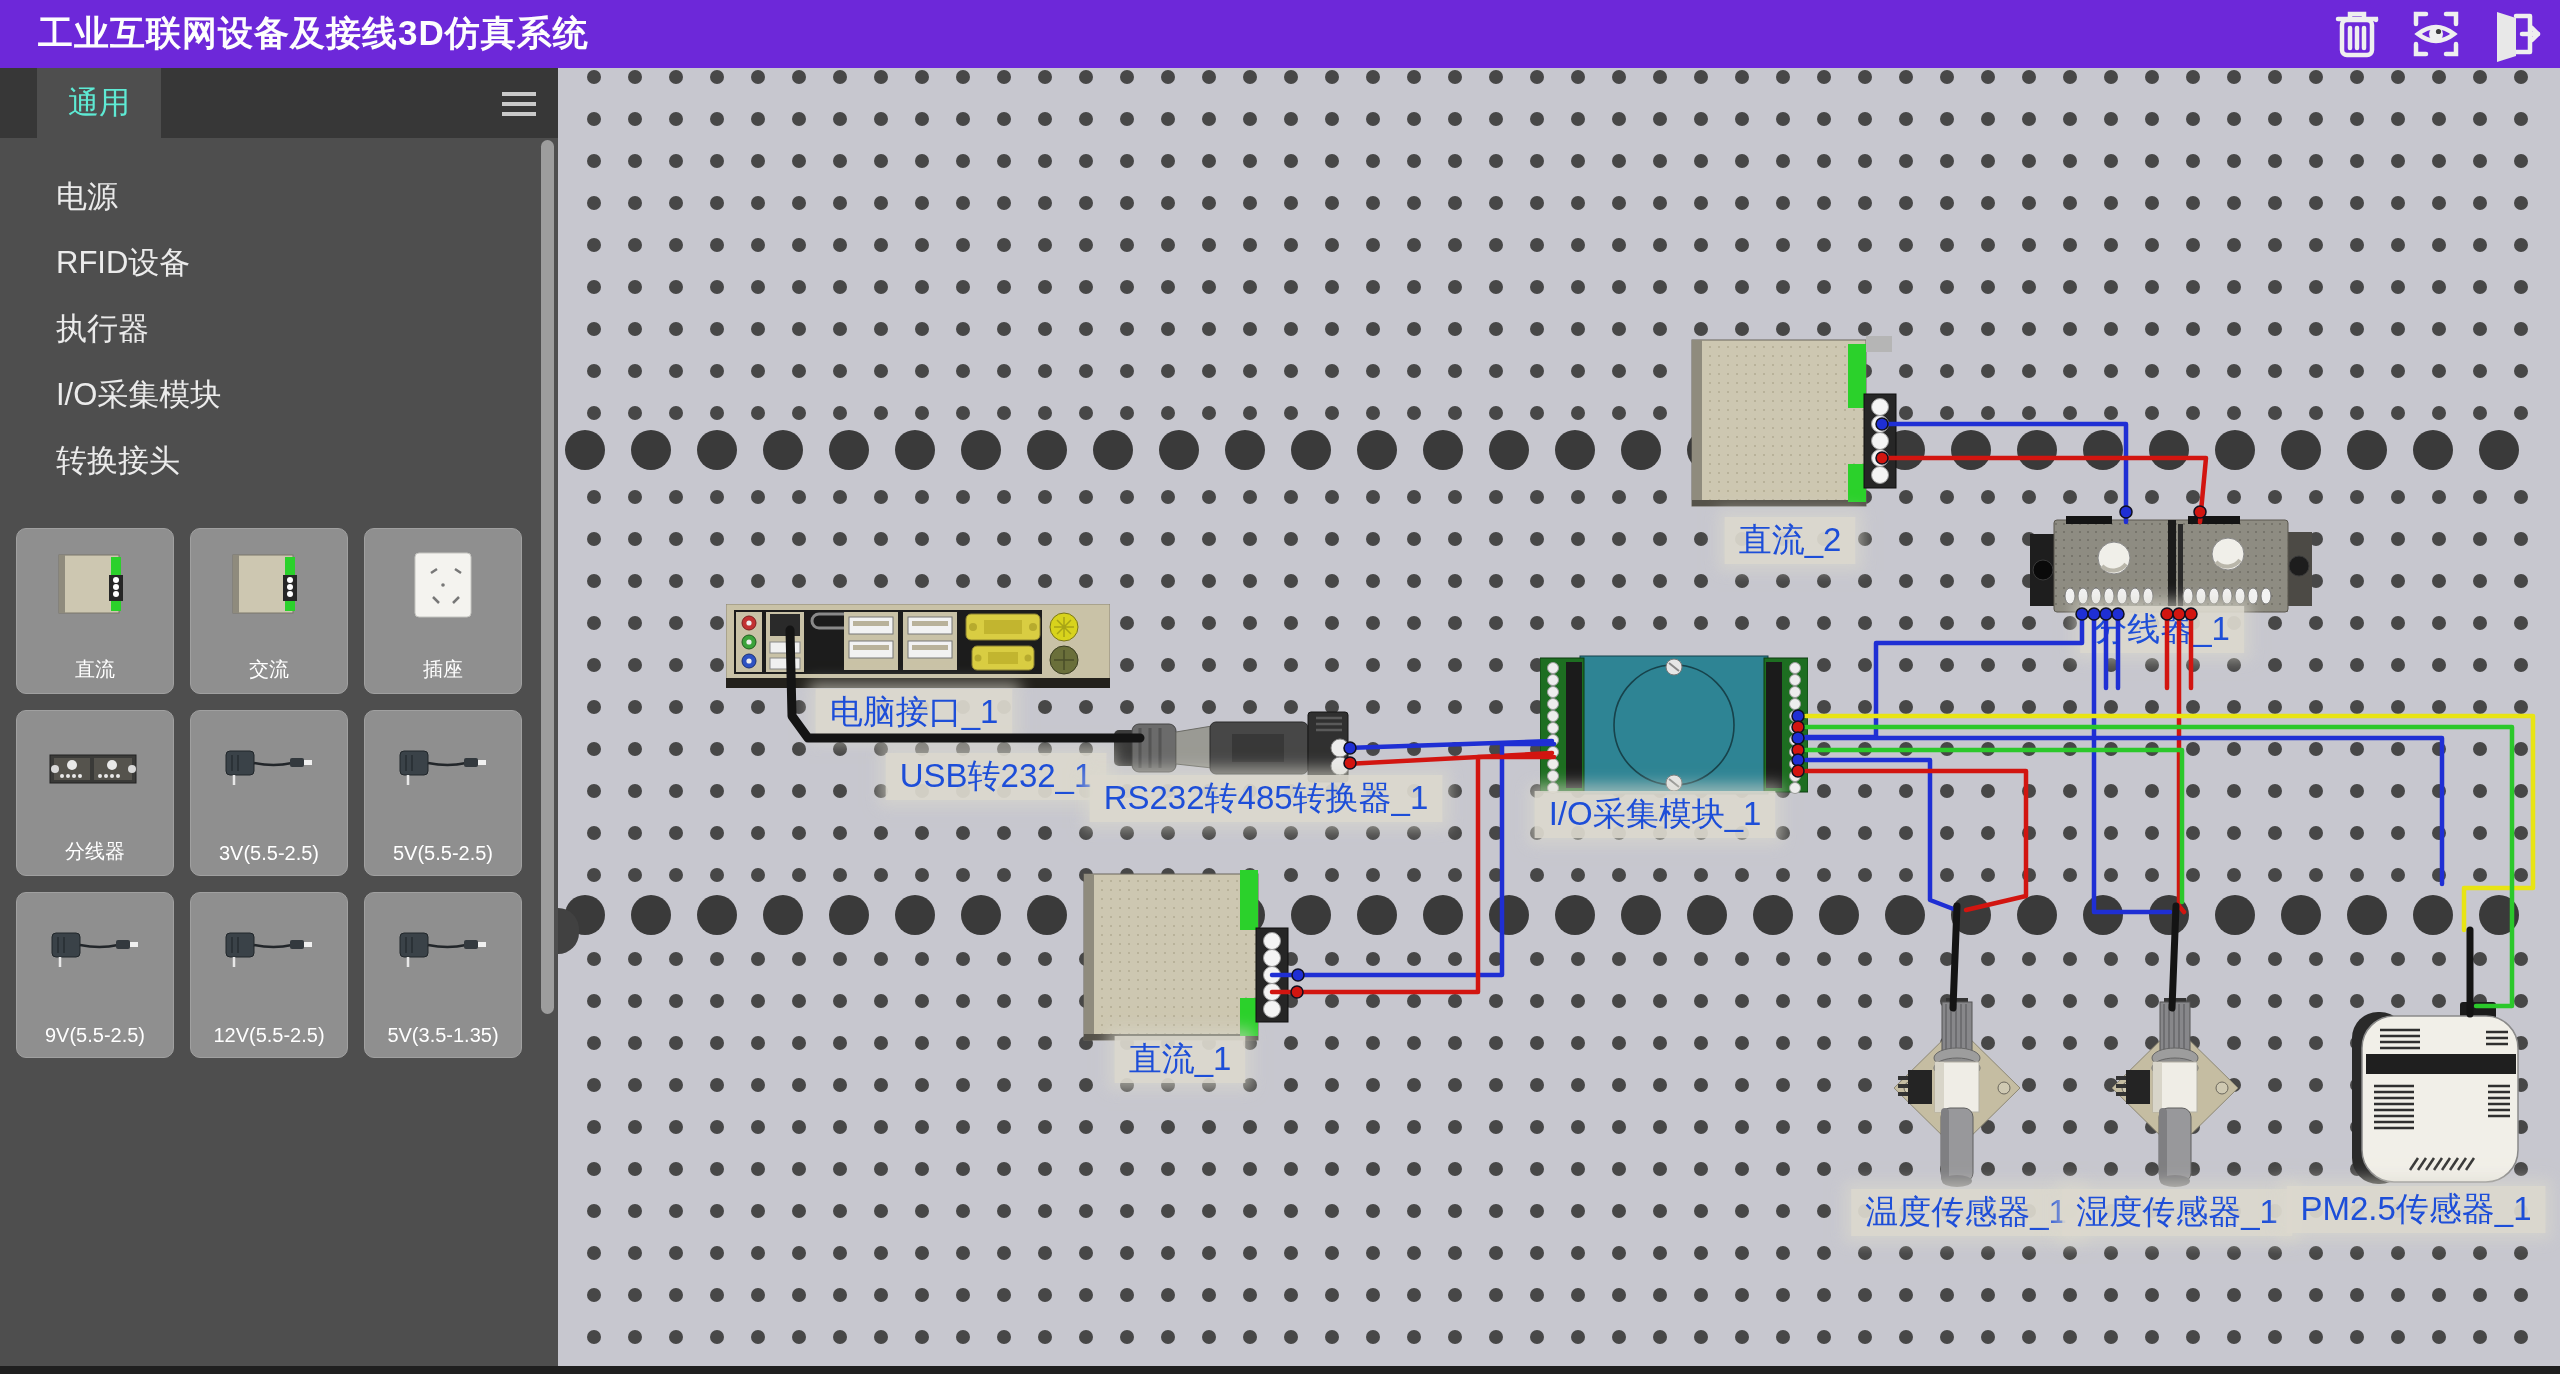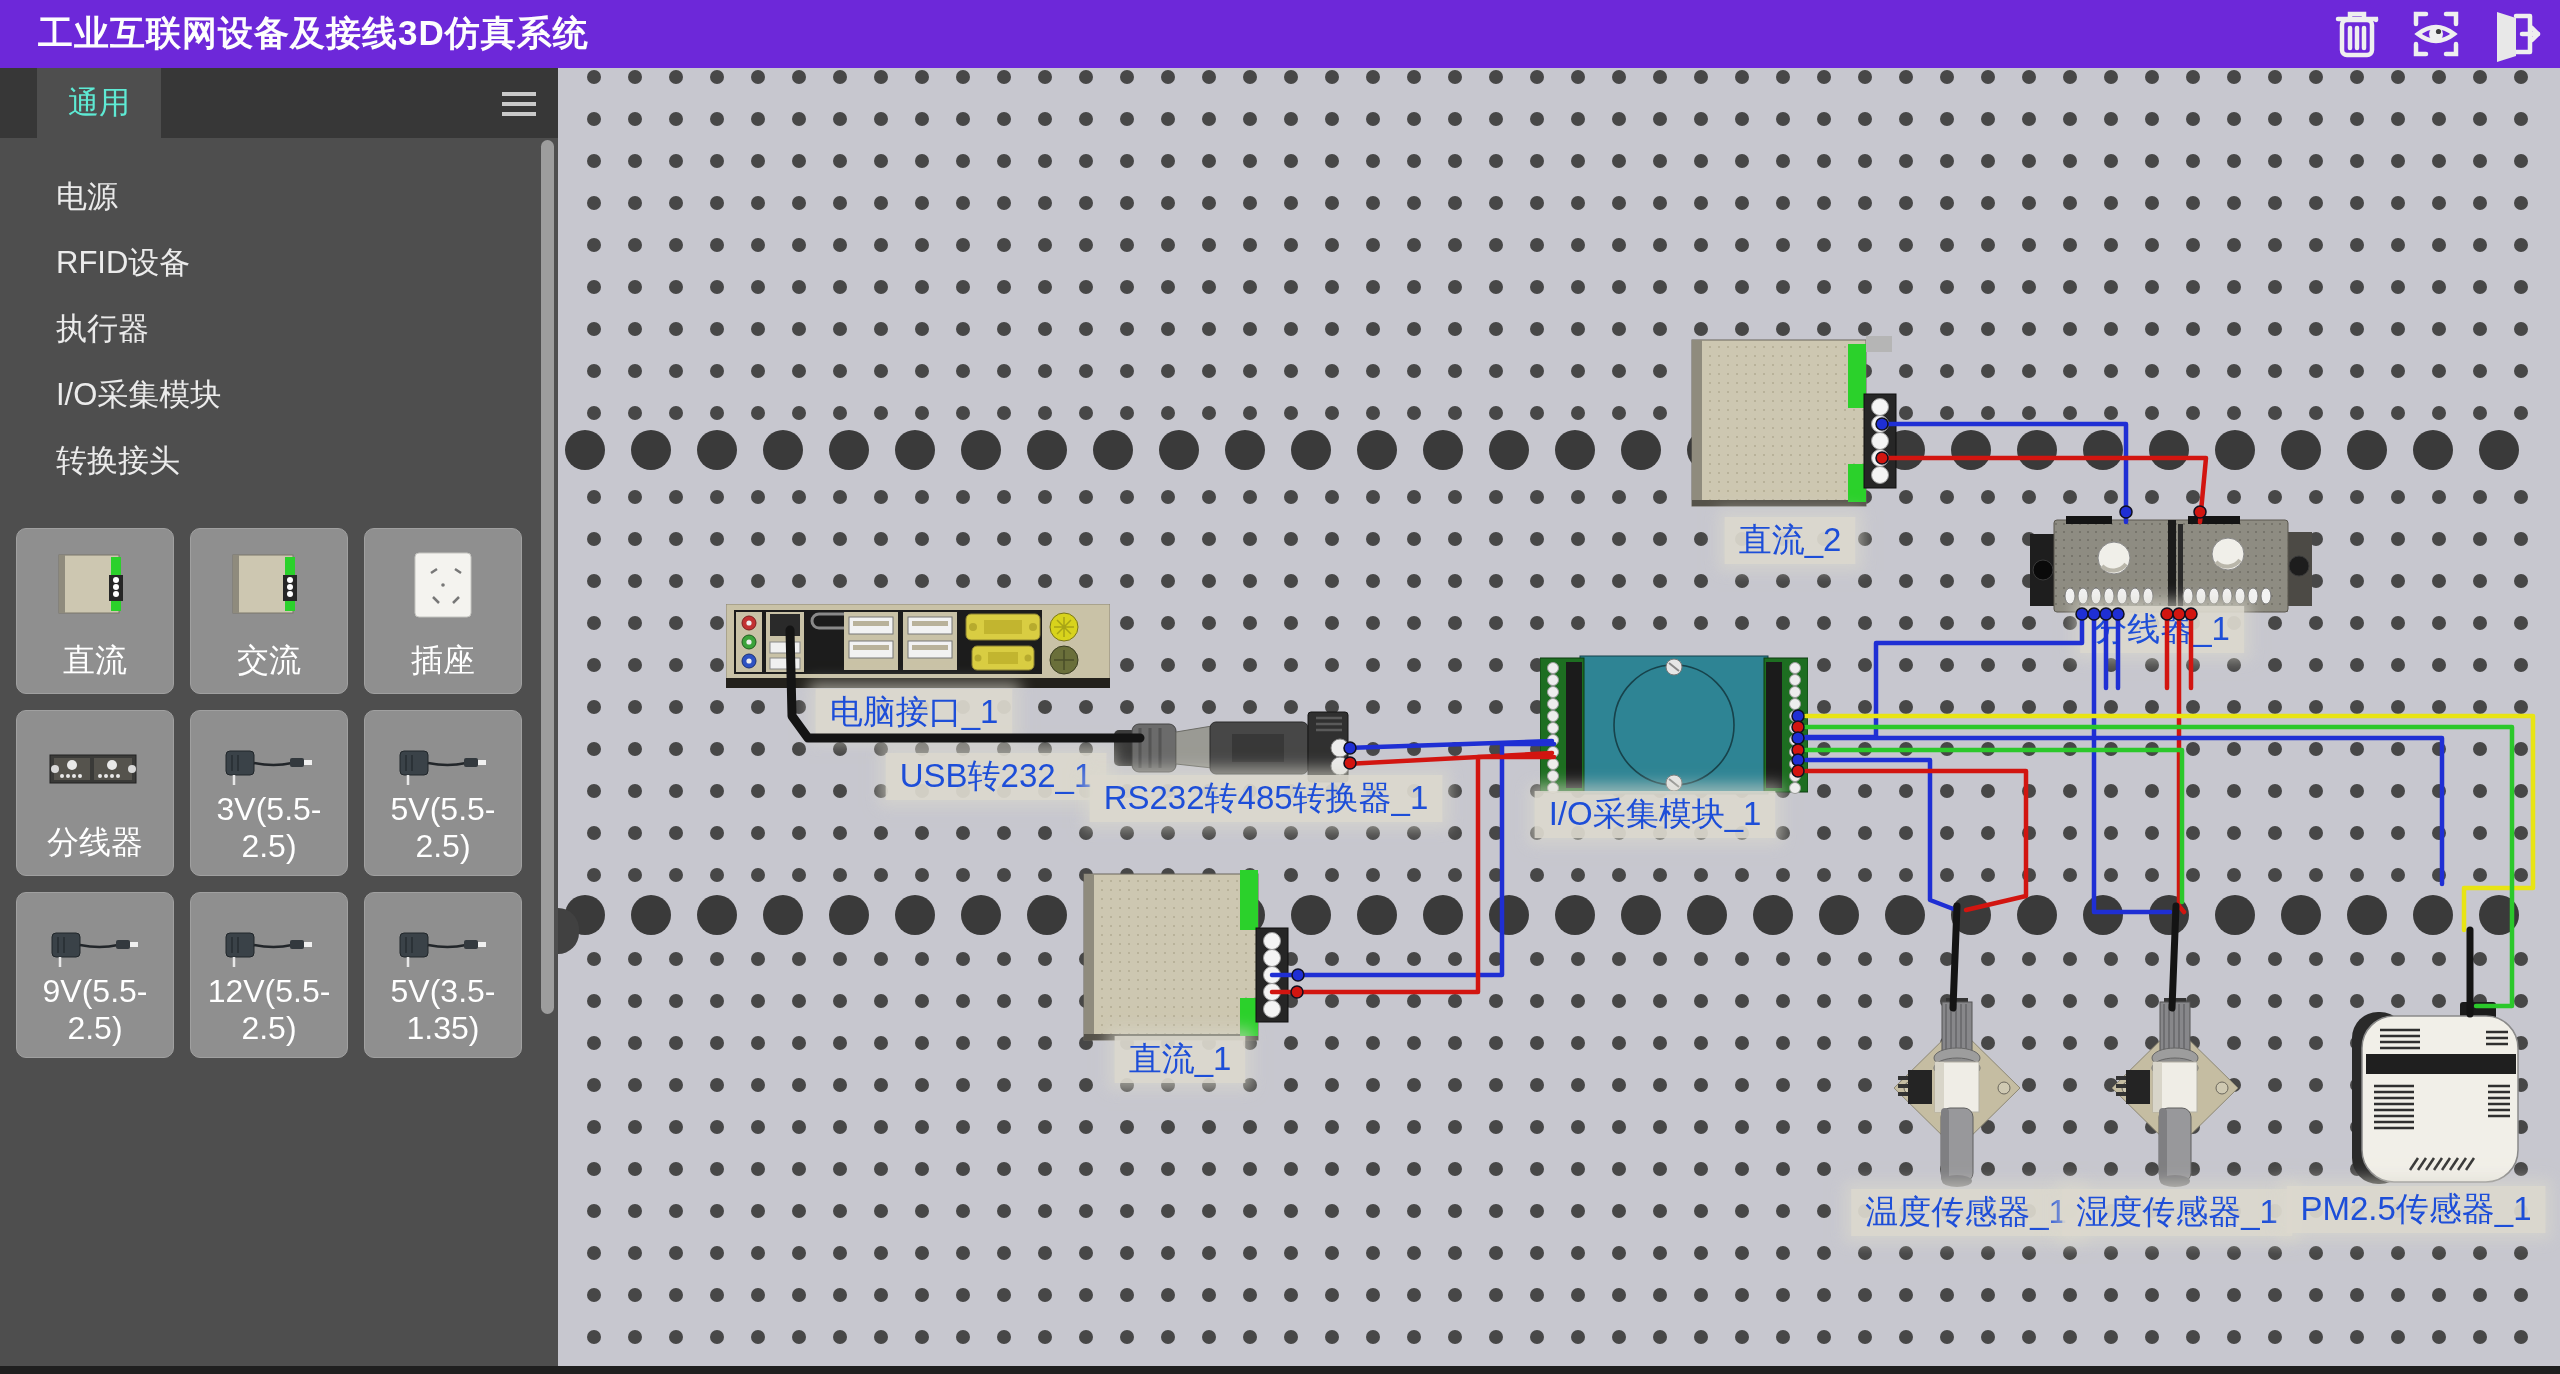--- a/index.html
+++ b/index.html
@@ -17,21 +17,21 @@
   .tab-active{position:absolute;left:14px;top:0;width:124px;height:70px;background:#4e4e4e;
               color:#5eead4;font-size:31px;display:flex;align-items:center;justify-content:center;margin-left:23px;}
   .hamburger{position:absolute;right:22px;top:18px;width:34px;height:34px;cursor:pointer;}
   .hamburger i{display:block;width:34px;height:4px;background:#c9c9c9;margin:6px 0;}
   .menu{position:absolute;left:0;top:80px;width:540px;list-style:none;margin:16px;padding:0;}
   .menu li{height:66px;line-height:66px;padding-left:40px;font-size:31px;color:#ebebeb;cursor:pointer;}
   .palette{position:absolute;left:16px;top:460px;display:grid;
            grid-template-columns:repeat(3,158px);grid-auto-rows:166px;gap:16px;}
   .card{background:#8f8f8f;border:1px solid #a0a0a0;border-radius:10px;position:relative;cursor:pointer;}
   .card svg{display:block;margin:16px auto 0;}
-  .clabel{position:absolute;bottom:10px;left:0;width:100%;text-align:center;font-size:32px;color:#fff;}
+  .clabel{position:absolute;bottom:10px;left:0;width:100%;text-align:center;font-size:20px;color:#fff;}
   .scroll-thumb{position:absolute;right:4px;top:72px;width:13px;height:874px;background:#a6a6a6;
                 border-radius:7px;opacity:.9;cursor:pointer;}
   .handle{position:absolute;left:558px;top:908px;width:21px;height:46px;background:#414141;
           border-radius:0 23px 23px 0;z-index:9;cursor:pointer;}
   
   .canvas{position:absolute;left:558px;top:68px;width:2002px;height:1306px;background:#c7c7cf;overflow:hidden;}
   .dev{position:absolute;z-index:2;}
   .tag{position:absolute;z-index:3;transform:translateX(-50%);background:rgba(219,216,205,.93);
        color:#1d4ed8;font-size:33px;padding:1px 14px;white-space:nowrap;
        box-shadow:0 0 14px 7px rgba(219,216,205,.6);}

